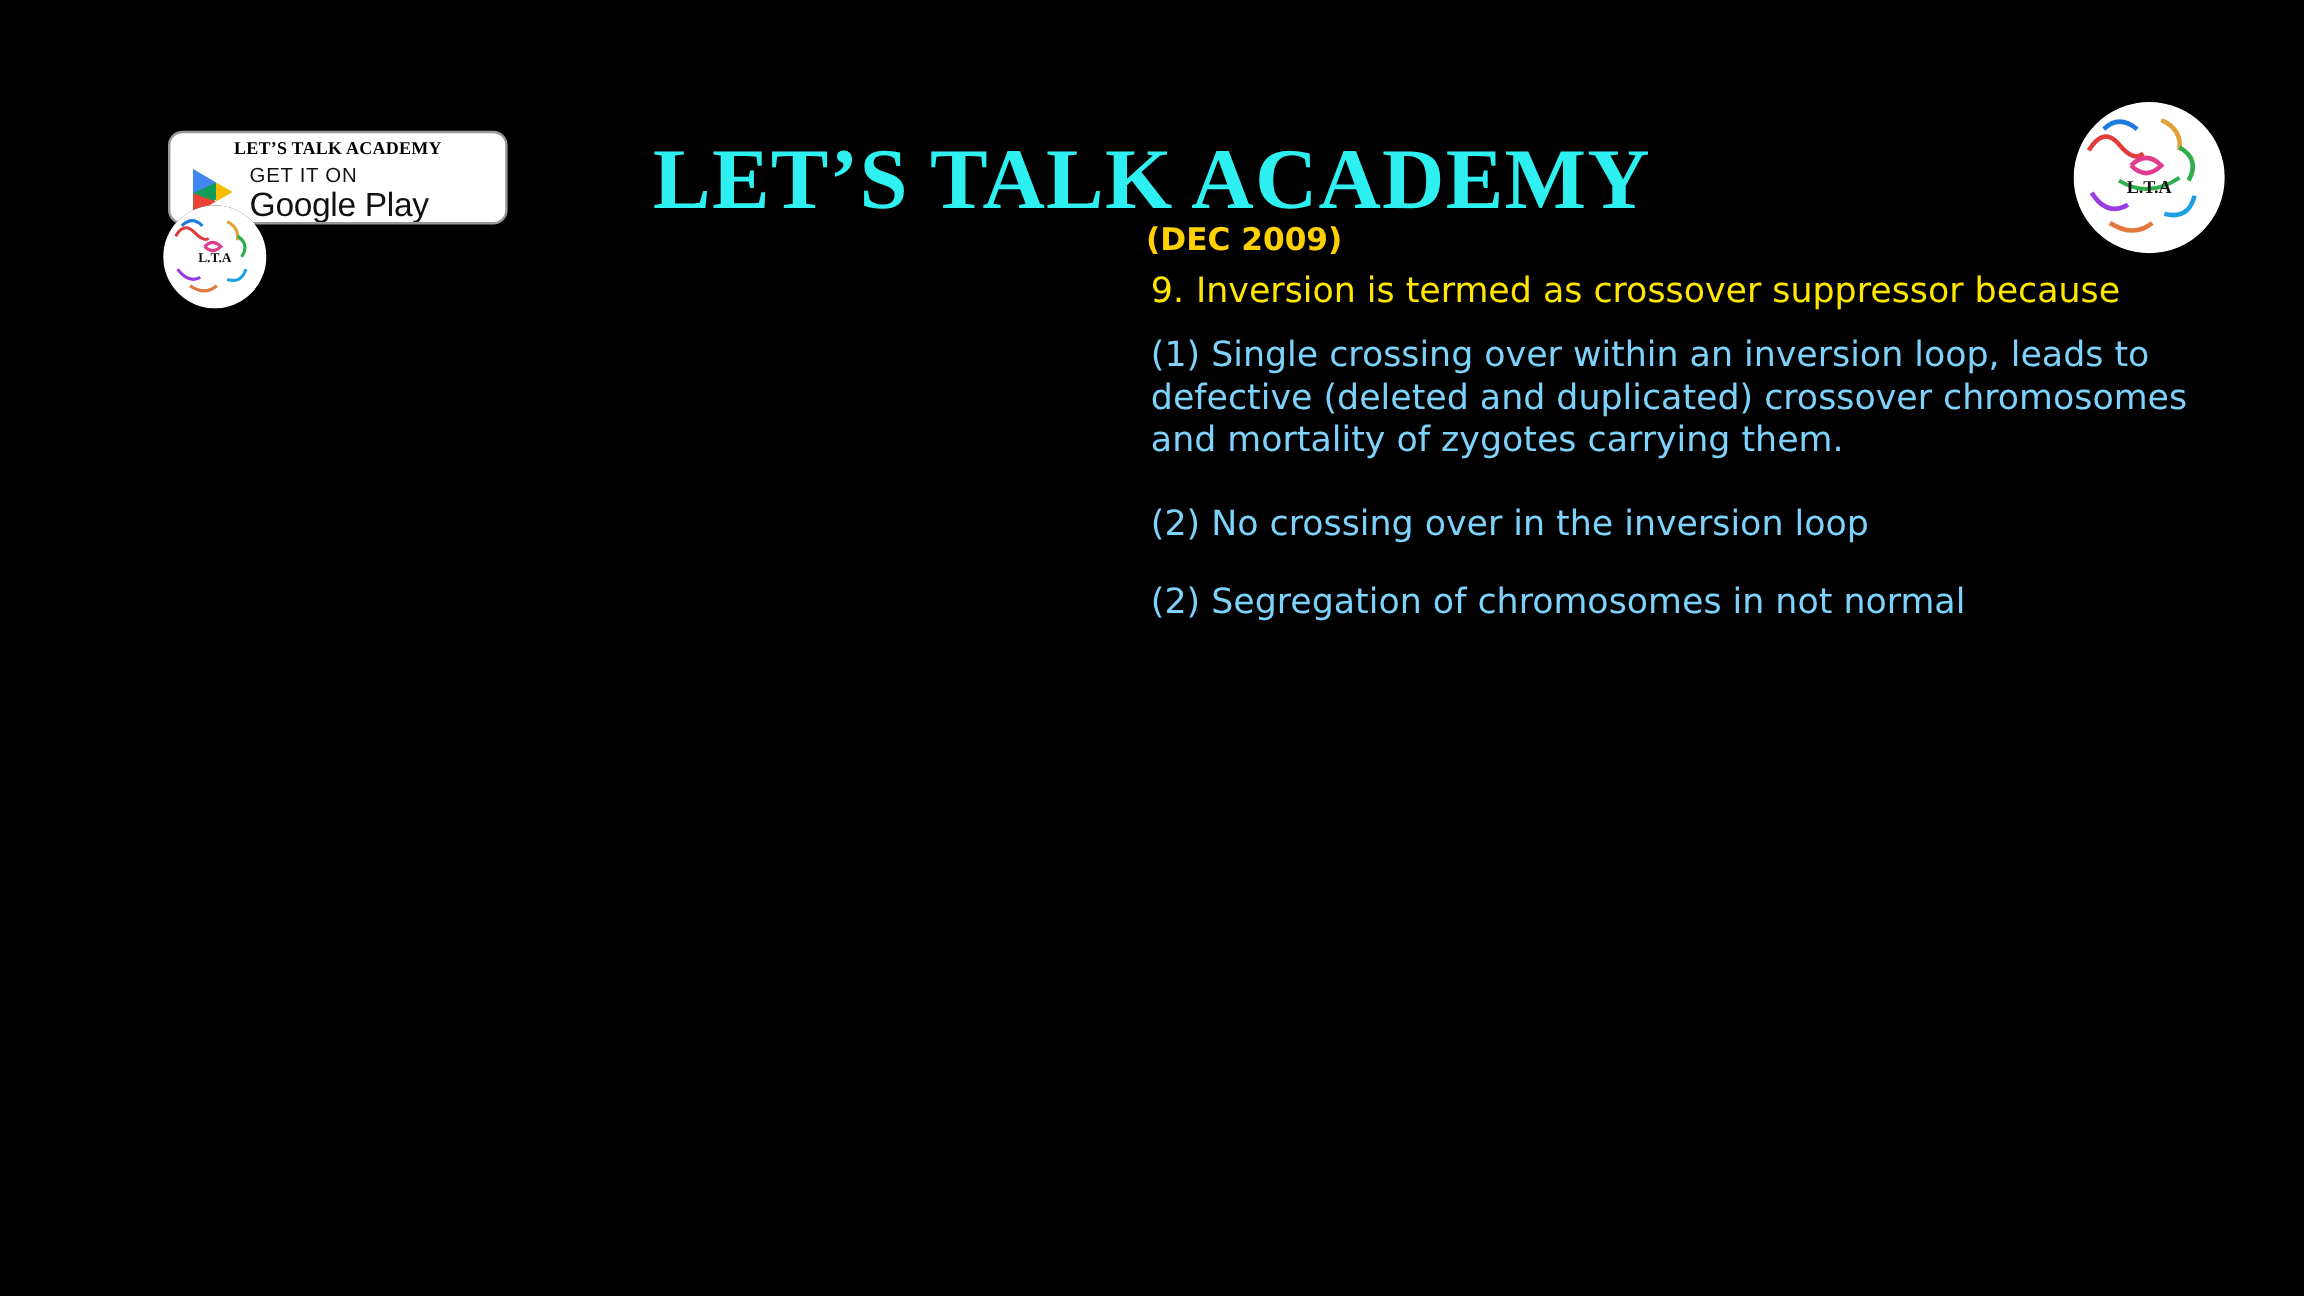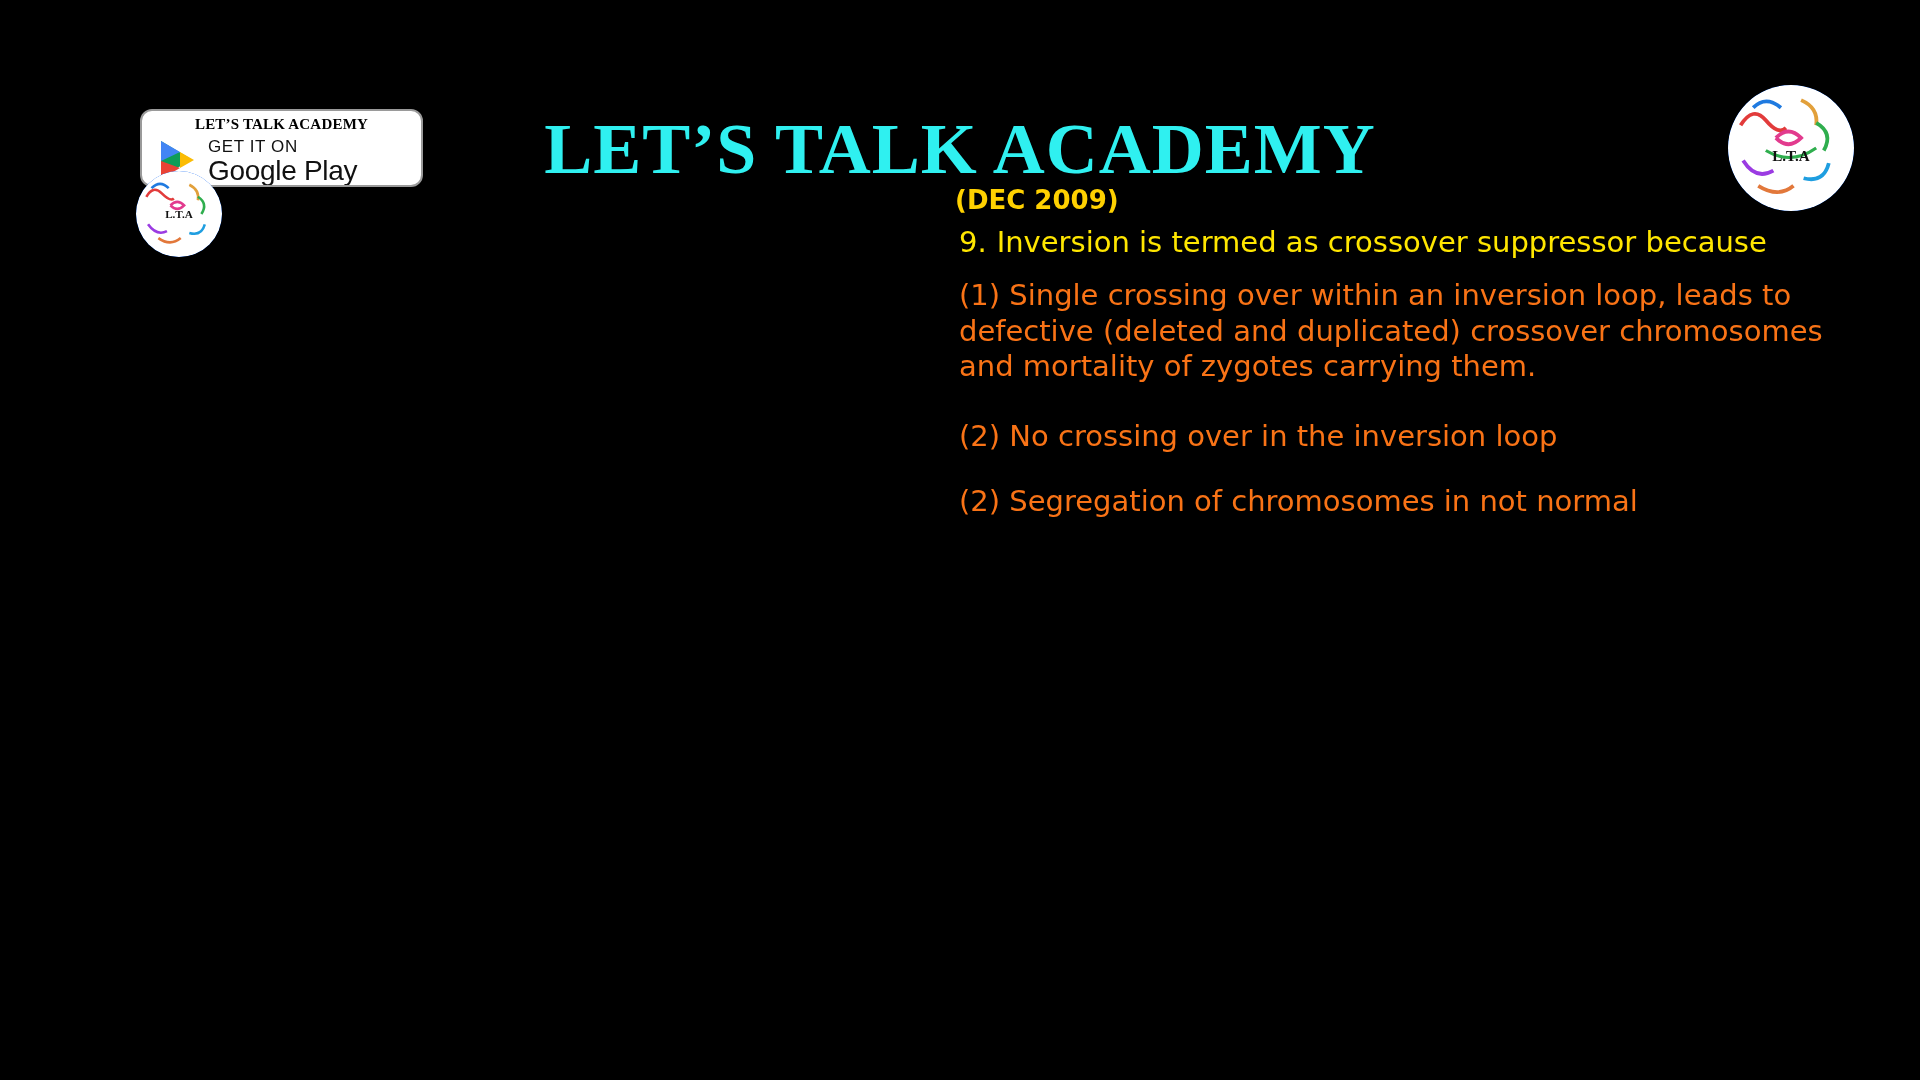--- a/index.html
+++ b/index.html
@@ -79,21 +79,21 @@
     font-family: "Liberation Sans", sans-serif;
     font-size: 28px;
     color: #111111;
     letter-spacing: -.3px;
   }
 
   
   .logo-circle {
     position: absolute;
     border-radius: 50%;
-    background: #3b82f6;
+    background: #737373;
     overflow: hidden;
   }
   .logo-left {
     left: 68px;
     top: 62px;
     width: 86px;
     height: 86px;
     z-index: 3;
   }
   .logo-right {
@@ -141,21 +141,21 @@
     line-height: 1.22;
     margin: 0 0 18px 4px;
     display: flex;
     gap: 10px;
   }
   .question .q-num { flex: 0 0 auto; }
   .question .q-text { flex: 1 1 auto; }
 
   .option {
     font-size: 29px;
-    color: #f97316;
+    color: #7dd3fc;
     line-height: 1.22;
     margin: 0 0 30px 4px;
     max-width: 880px;
   }
   .option.first { margin-bottom: 34px; }
 </style>
 </head>
 <body>
 
 <div class="top-bar">

